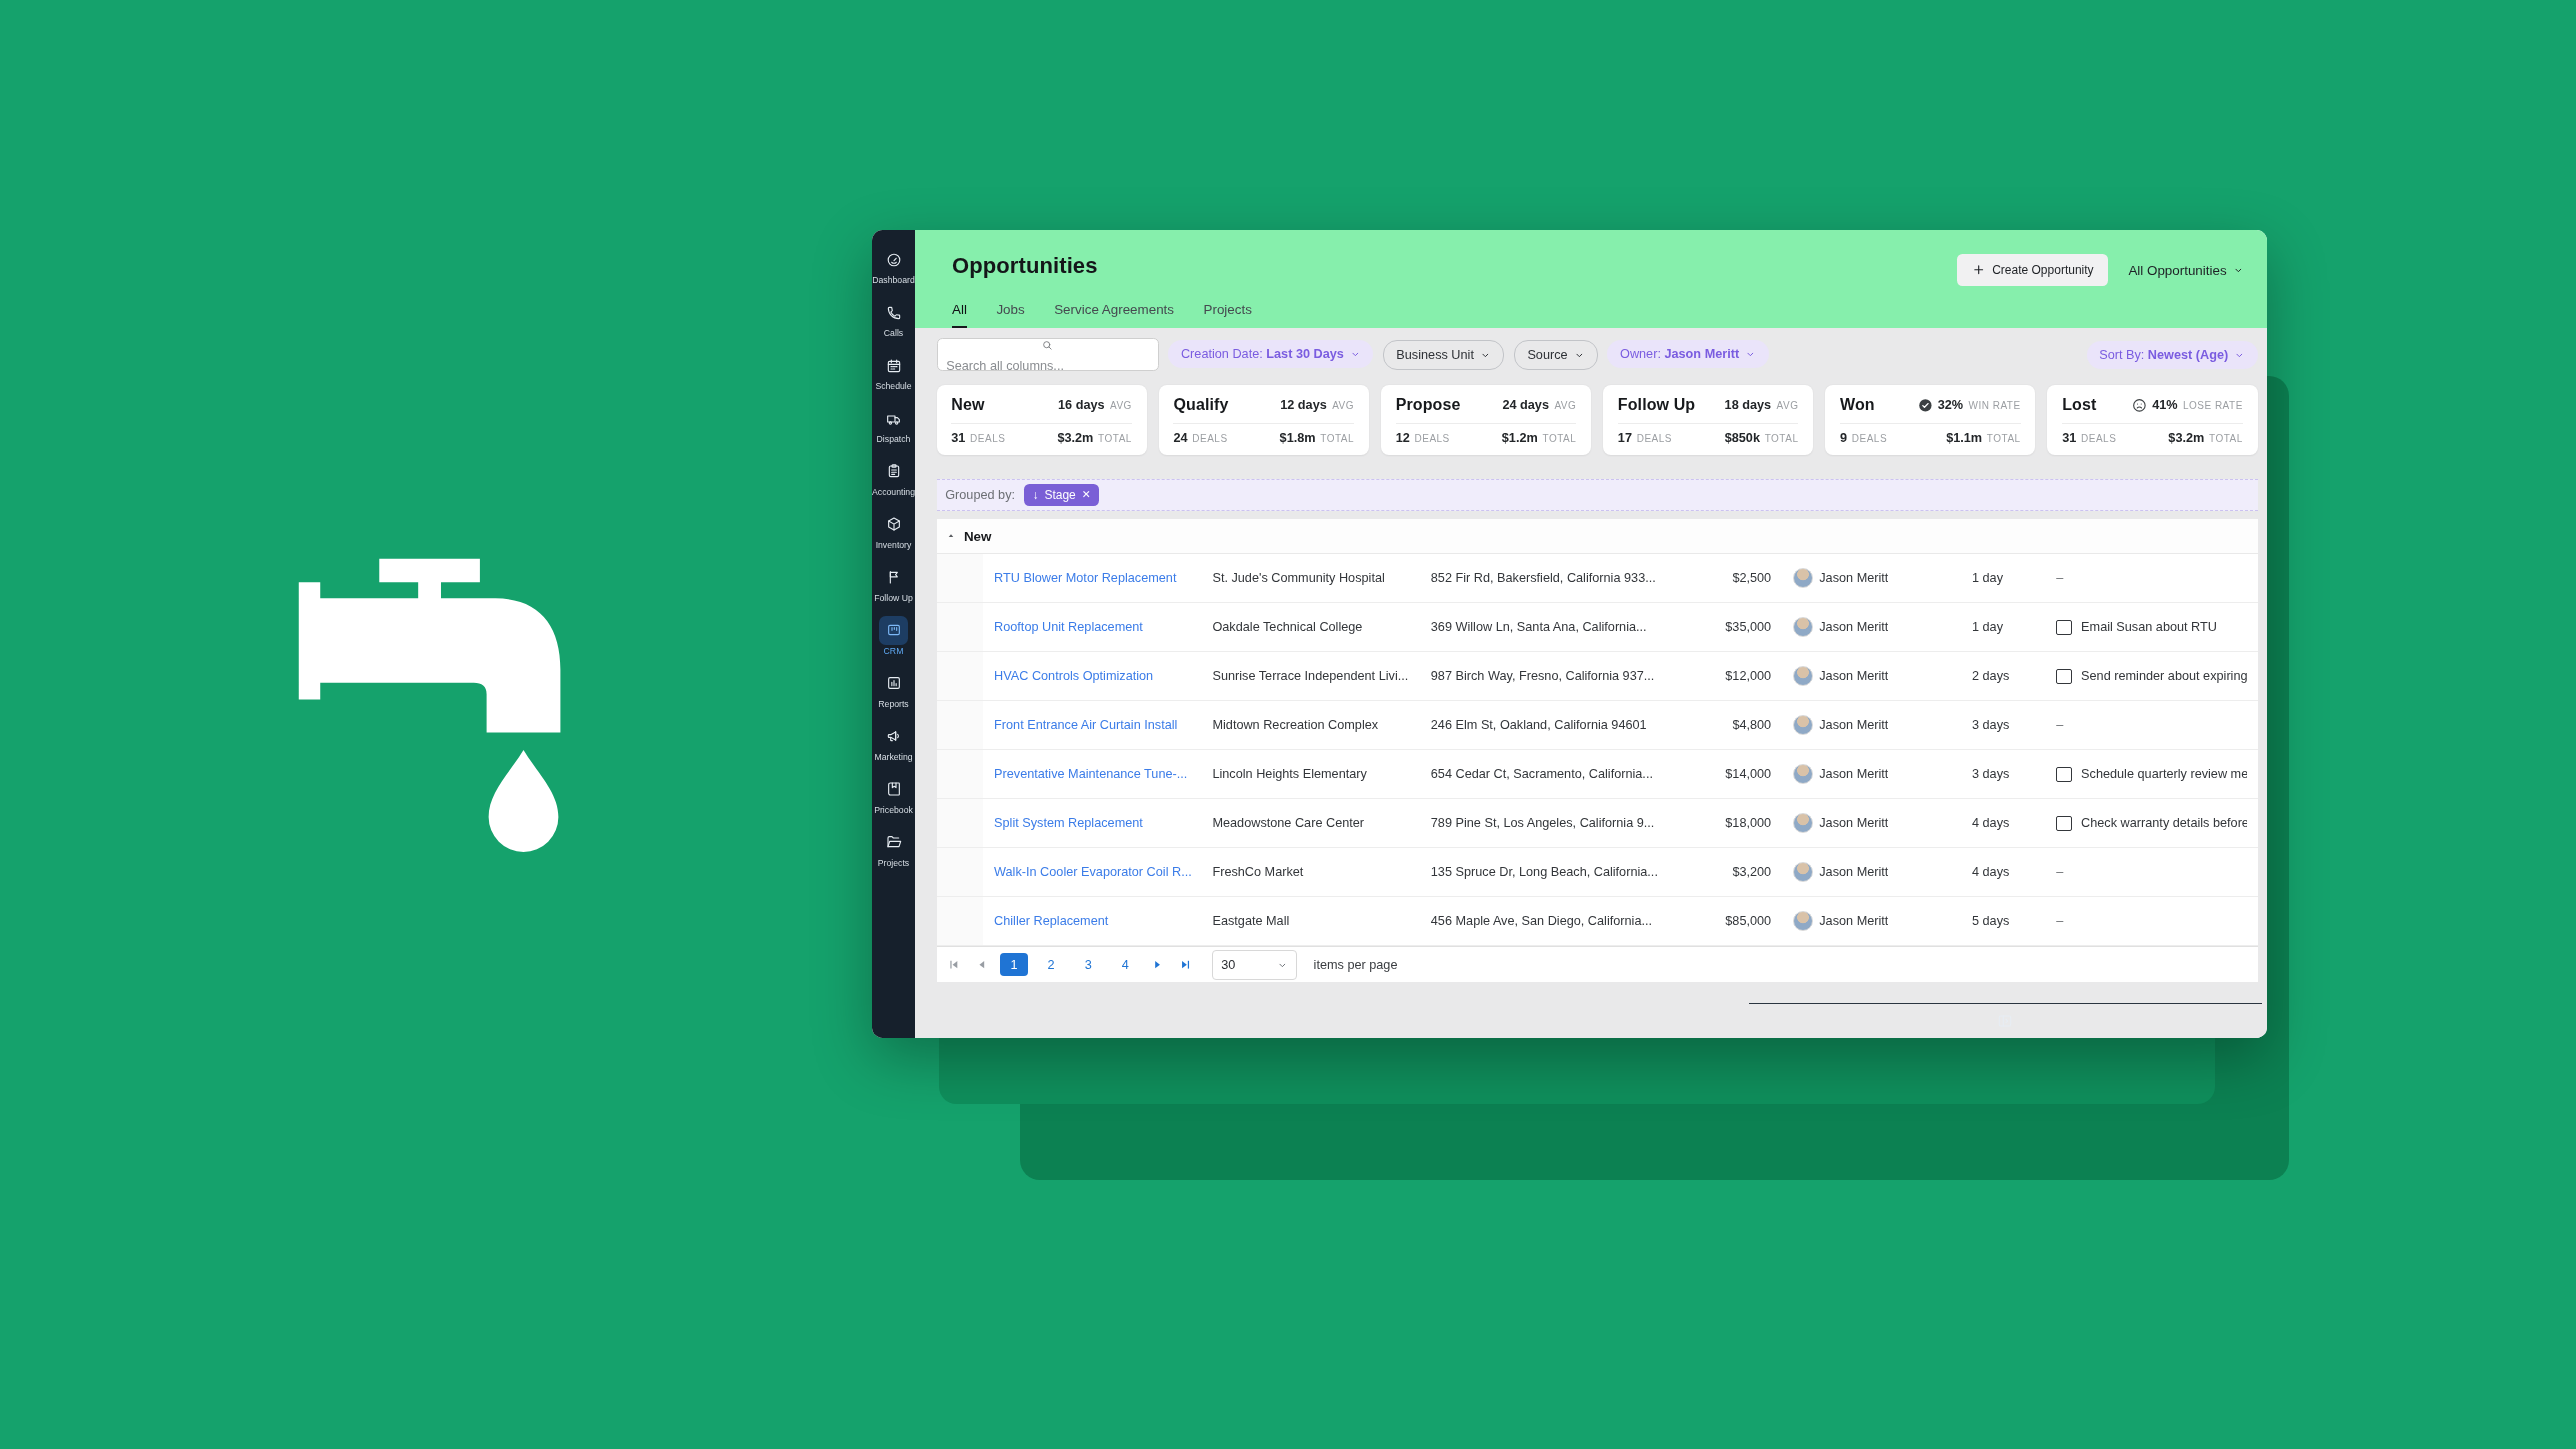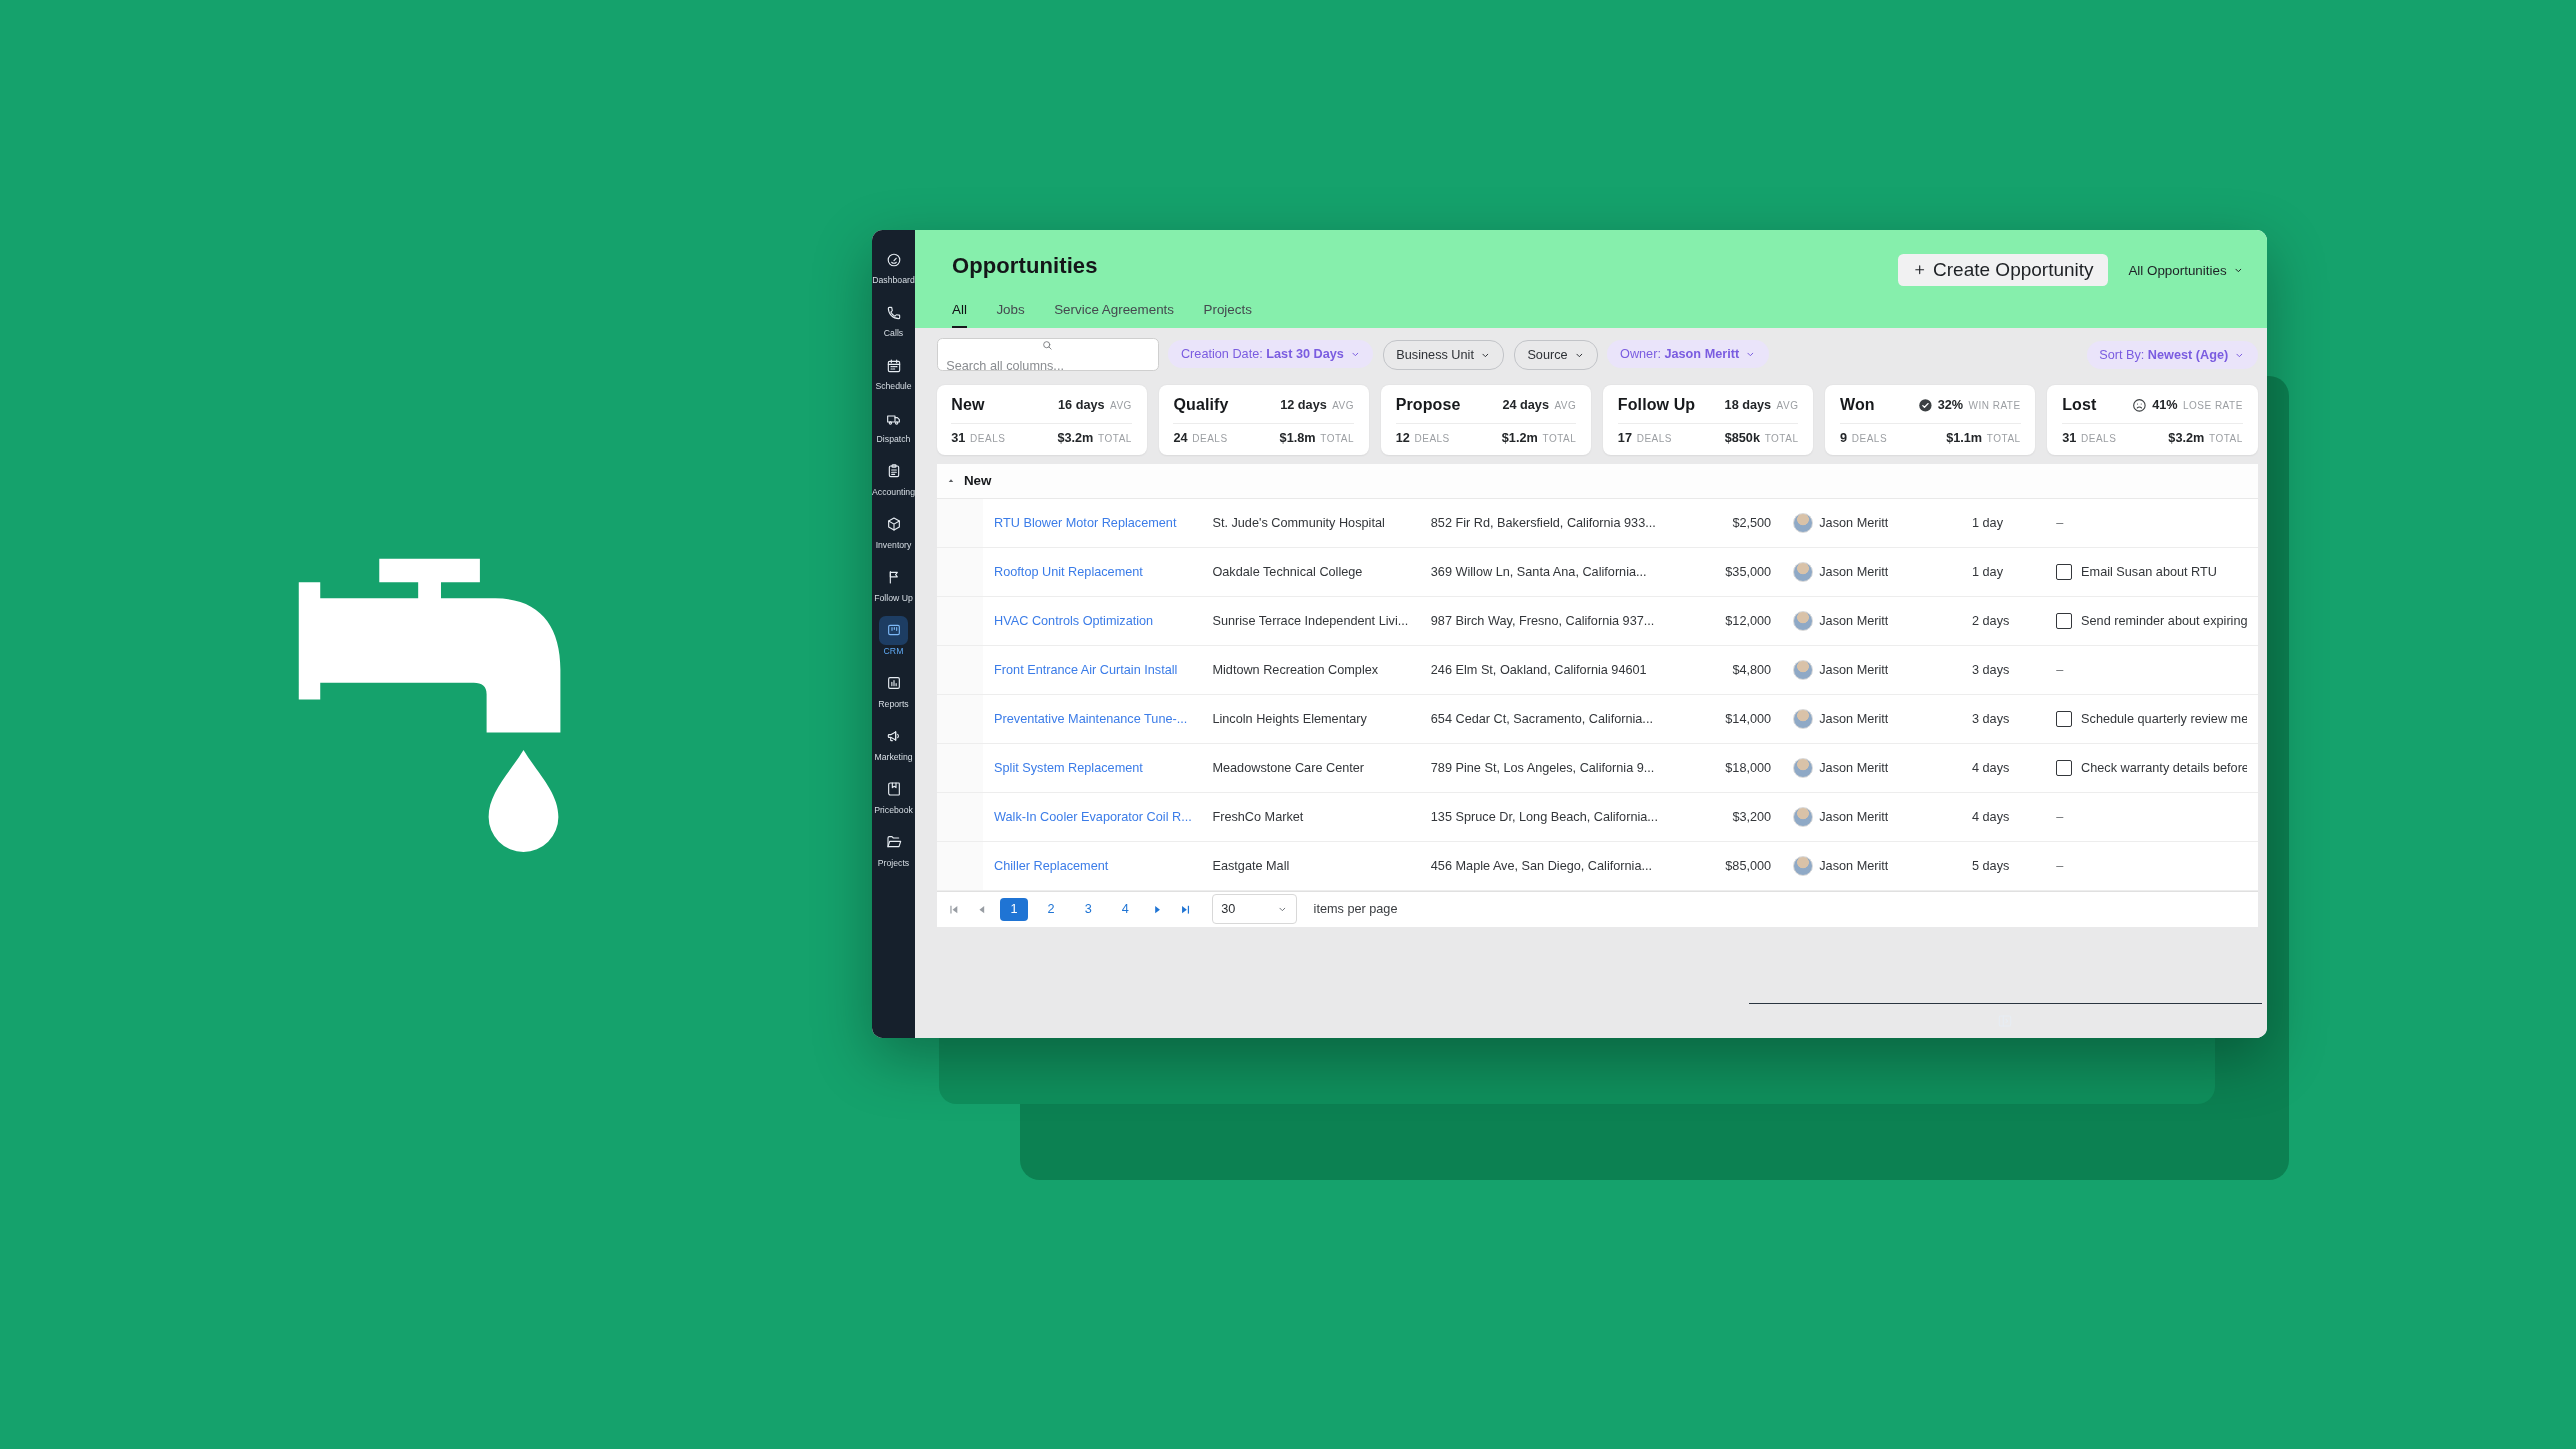--- a/index.html
+++ b/index.html
@@ -30,21 +30,21 @@
 
   
   .main{flex:1;display:flex;flex-direction:column;min-width:0;}
   .app-header{background:#86efac;padding:23px 24px 0 37px;position:relative;}
   .page-title{font-size:22px;font-weight:bold;color:#141619;letter-spacing:0.1px;}
   .tabs{display:flex;gap:29.5px;margin-top:23px;}
   .tab{font-size:13.4px;color:#45494F;padding-bottom:8.7px;border-bottom:2px solid transparent;cursor:pointer;}
   .tab.active{color:#0F1114;border-bottom-color:#17191C;}
   .header-right{position:absolute;right:23px;top:24px;display:flex;align-items:center;gap:20px;}
   .create-btn{background:#F1F1F2;border-radius:5.4px;height:32px;padding:0 14.8px;display:flex;align-items:center;gap:6.7px;
-              font-size:19px;color:#1E2125;cursor:pointer;}
+              font-size:12px;color:#1E2125;cursor:pointer;}
   .create-btn svg{width:13.4px;height:13.4px;}
   .view-select{display:flex;align-items:center;gap:6.7px;font-size:13.4px;color:#1E2125;cursor:pointer;}
   .chev{display:inline-flex;width:10.7px;height:10.7px;}
   .chev svg{width:10.7px;height:10.7px;}
 
   
   .content{flex:1;background:#E9E9EA;padding:10.7px 9.4px 0 21.5px;min-width:0;}
 
   .filterbar{display:flex;align-items:center;gap:9.4px;}
   .search{width:203px;height:31px;background:#fff;border:0.7px solid #CFCFCF;border-radius:5.4px;display:flex;
@@ -509,20 +509,28 @@
                   <span class="mini-label">DEALS</span>
                 </span>
                 <span class="num-group">
                   <span>$3.2m</span>
                   <span class="mini-label">TOTAL</span>
                 </span>
               </div>
             </div>
           </div>
 
+        <div class="groupbar">
+          <span>Grouped by:</span>
+          <span class="chip">
+            <span>↓</span>
+            <span>Stage</span>
+            <span class="x">✕</span>
+          </span>
+        </div>
 
         <div class="table">
 
           <div class="grouprow">
             <span class="caret">
                 <svg viewBox="0 0 24 24">
                   <path d="M12 7.5l5.5 7h-11z" fill="currentColor"></path>
                 </svg>
               </span>
             <span>New</span>

